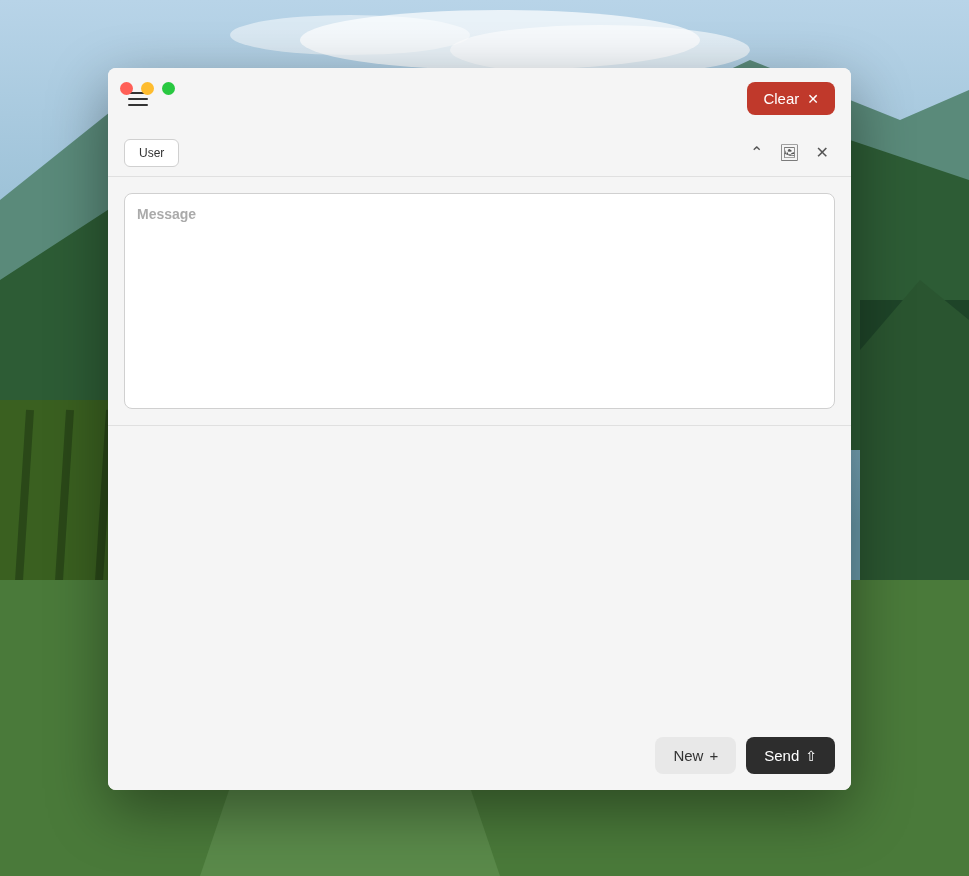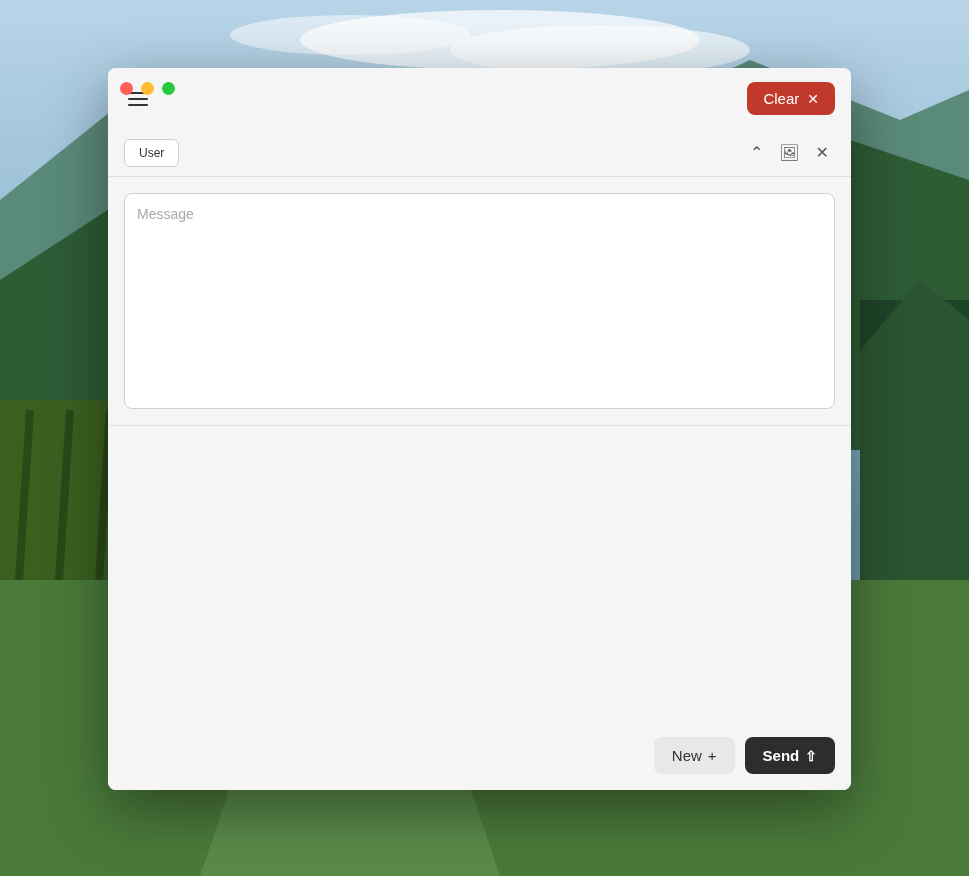--- a/index.html
+++ b/index.html
@@ -182,20 +182,21 @@
       border: 1px solid #d0d0d0;
       border-radius: 8px;
       padding: 12px;
       font-size: 14px;
       color: #999;
       background: white;
       resize: none;
       outline: none;
       font-family: inherit;
       max-height: 280px;
+      font-weight: bold;
     }
 
     .message-textarea::placeholder {
       color: #aaa;
     }
 
     .bottom-area {
       flex: 1;
       background: #f5f5f5;
       border-top: 1px solid #e0e0e0;
@@ -223,21 +224,21 @@
       color: #333;
     }
 
     .send-btn {
       background: #2d2d2d;
       color: white;
       border: none;
       border-radius: 8px;
       padding: 10px 18px;
       font-size: 15px;
-      font-weight: 700;
+      font-weight: 400;
       cursor: pointer;
       display: flex;
       align-items: center;
       gap: 6px;
     }
 
     .send-btn .arrow-up {
       font-size: 14px;
     }
   </style>

